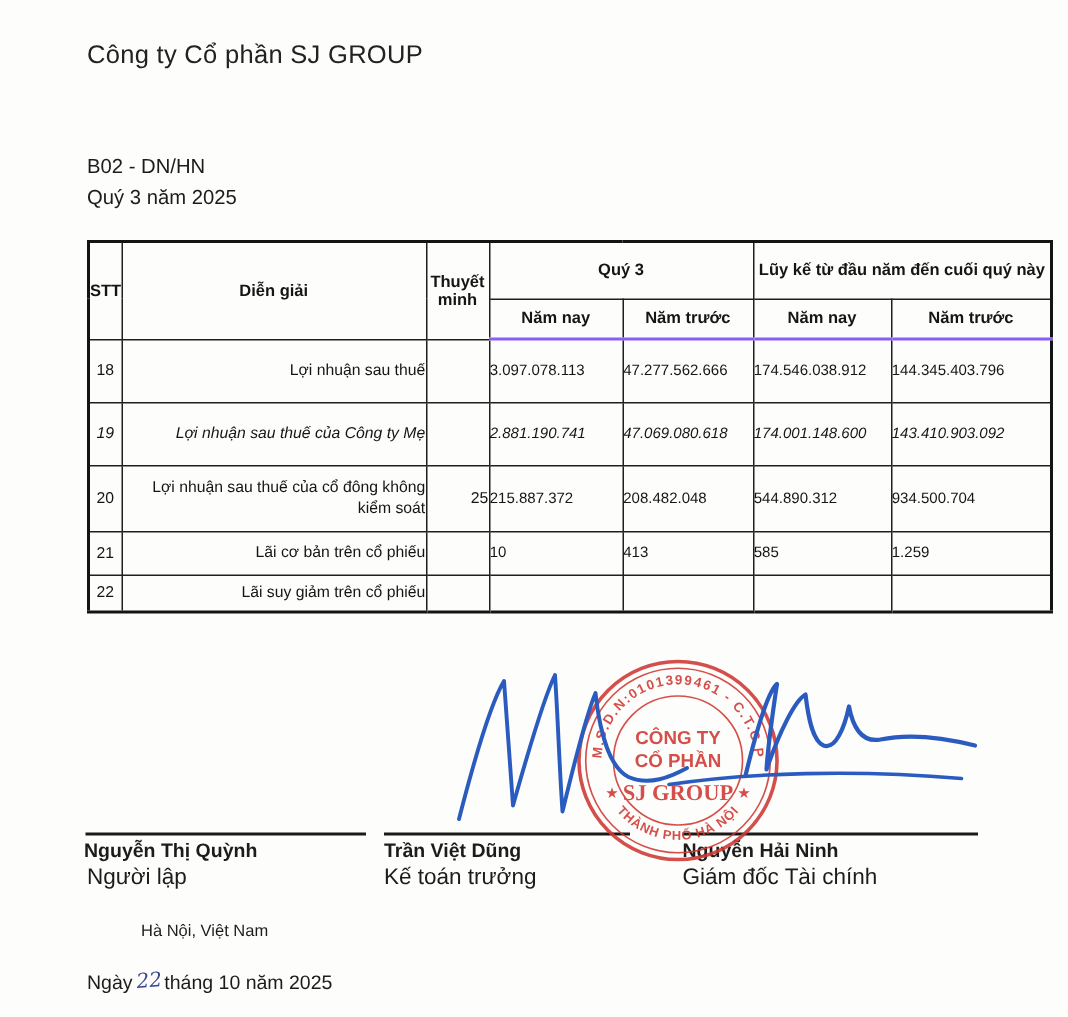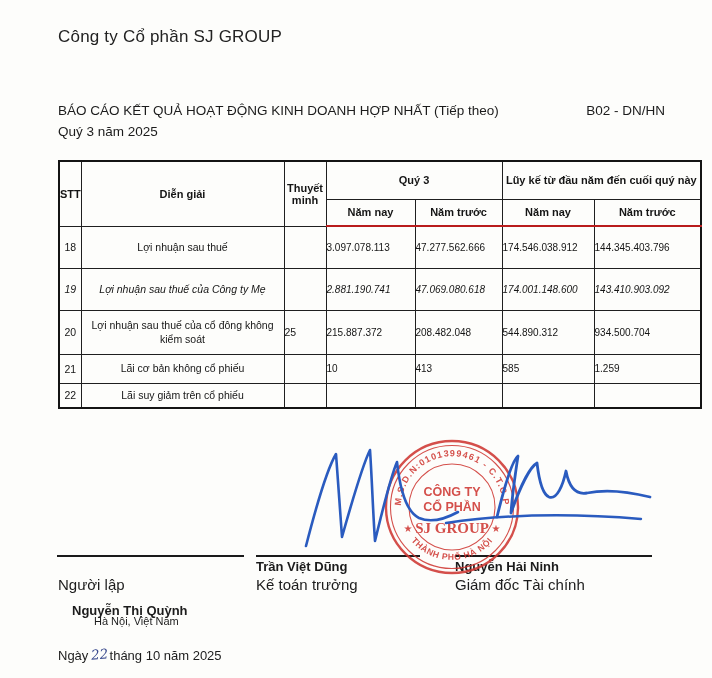--- a/index.html
+++ b/index.html
@@ -28,26 +28,26 @@
   table.fin td, table.fin th{
     border:1px solid #1f1f1f;
     padding:0;
     vertical-align:middle;
     font-weight:normal;
   }
   table.fin{border:2px solid #141414;}
   tr.hdr1 th, tr.hdr2 th{font-weight:bold;text-align:center;font-size:11px;}
   tr.hdr1{height:38px;}
   tr.hdr2{height:27px;}
-  tr.hdr2 th{border-bottom:2px solid #b91c1c;}
+  tr.hdr2 th{border-bottom:2px solid #8b5cf6;}
   th.span-cell{border-bottom:2px solid #141414;}
   .nowrap{white-space:nowrap;font-size:10.3px;}
   td.c-stt{text-align:center;}
-  td.c-desc{text-align:center;padding:2px 4px 2px 6px;line-height:1.35;}
-  td.c-note{text-align:left;}
+  td.c-desc{text-align:right;padding:2px 4px 2px 6px;line-height:1.35;}
+  td.c-note{text-align:right;}
   td.c-num{text-align:left;padding-right:6px;font-size:10px;}
   tr.r18{height:42px;} tr.r19{height:42px;font-style:italic;} tr.r20{height:44px;}
   tr.r21{height:29px;} tr.r22{height:25px;}
   tr.last td{border-bottom:2px solid #141414;}
 
   
   .sig-line{height:2px;background:#1a1a1a;top:555px;}
   .sig-name{font-size:13px;font-weight:bold;top:559px;}
   .sig-role{font-size:15px;top:576px;}
   .footer-loc{left:58px;top:615px;font-size:11px;margin-left:36px;}
@@ -63,21 +63,20 @@
   }
   .stamp-svg{left:372px;top:427px;width:160px;height:160px;opacity:.88;}
   .sig-overlay{left:0;top:0;width:712px;height:678px;pointer-events:none;}
 </style>
 </head>
 <body>
 
 <div class="abs company">Công ty Cổ phần SJ GROUP</div>
 
 <div class="abs title-row">
-  <span>BÁO CÁO KẾT QUẢ HOẠT ĐỘNG KINH DOANH HỢP NHẤT (Tiếp theo)</span>
   <span>B02 - DN/HN</span>
 </div>
 <div class="abs period">Quý 3 năm 2025</div>
 
 <div class="abs fin-table-wrap">
   <table class="fin">
     <colgroup>
       <col style="width:22px">
         <col style="width:203px">
         <col style="width:42px">
@@ -123,21 +122,21 @@
       <td class="c-stt">20</td>
       <td class="c-desc">Lợi nhuận sau thuế của cổ đông không kiểm soát</td>
       <td class="c-note">25</td>
       <td class="c-num">215.887.372</td>
       <td class="c-num">208.482.048</td>
       <td class="c-num">544.890.312</td>
       <td class="c-num">934.500.704</td>
     </tr>
     <tr class="r21">
       <td class="c-stt">21</td>
-      <td class="c-desc">Lãi cơ bản không cổ phiếu</td>
+      <td class="c-desc">Lãi cơ bản trên cổ phiếu</td>
       <td class="c-note"></td>
       <td class="c-num">10</td>
       <td class="c-num">413</td>
       <td class="c-num">585</td>
       <td class="c-num">1.259</td>
     </tr>
     <tr class="r22 last">
       <td class="c-stt">22</td>
       <td class="c-desc">Lãi suy giảm trên cổ phiếu</td>
       <td class="c-note"></td>
@@ -147,21 +146,21 @@
       <td class="c-num"></td>
     </tr>
   </tbody>
     </table>
 </div>
 
 <div class="abs sig-line" style="left:57px;width:187px;"></div>
 <div class="abs sig-line" style="left:256px;width:164px;"></div>
 <div class="abs sig-line" style="left:455px;width:197px;"></div>
 
-<div class="abs sig-name" style="left:72px;margin-top:44px;">Nguyễn Thị Quỳnh</div>
+<div class="abs sig-name" style="left:56px;">Nguyễn Thị Quỳnh</div>
 <div class="abs sig-role" style="left:58px;">Người lập</div>
 <div class="abs sig-name" style="left:256px;text-align:center;">Trần Việt Dũng</div>
 <div class="abs sig-role" style="left:256px;">Kế toán trưởng</div>
 <div class="abs sig-name" style="left:455px;">Nguyễn Hải Ninh</div>
 <div class="abs sig-role" style="left:455px;">Giám đốc Tài chính</div>
 
 <div class="abs footer-loc">Hà Nội, Việt Nam</div>
 <div class="abs footer-date">
   <span>Ngày</span><span class="hand-day">22</span><span>tháng 10 năm 2025</span>
 </div>

